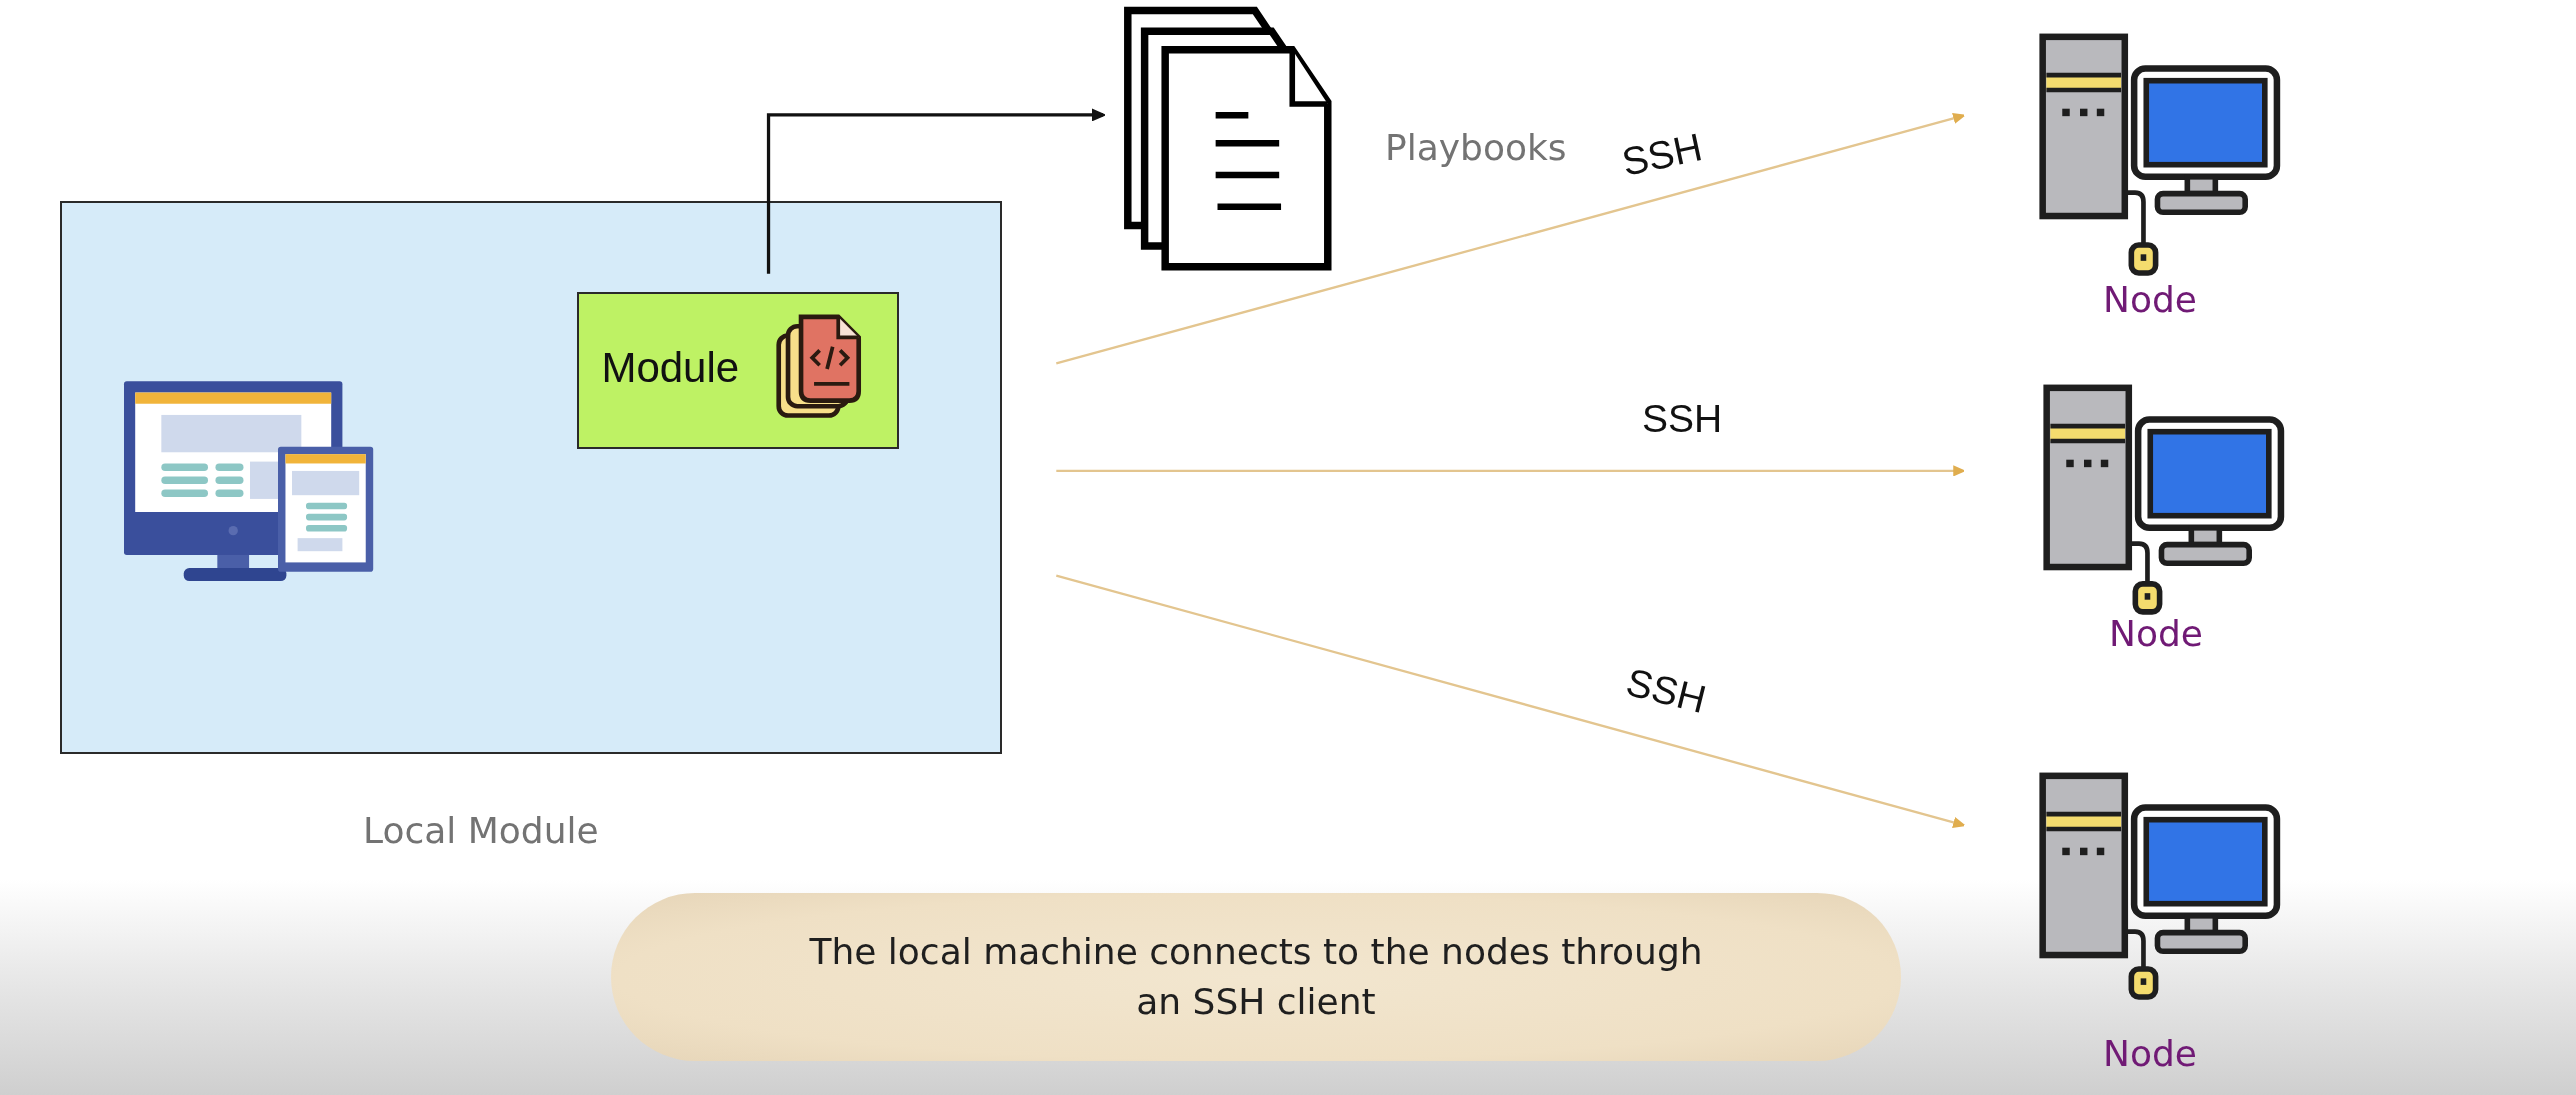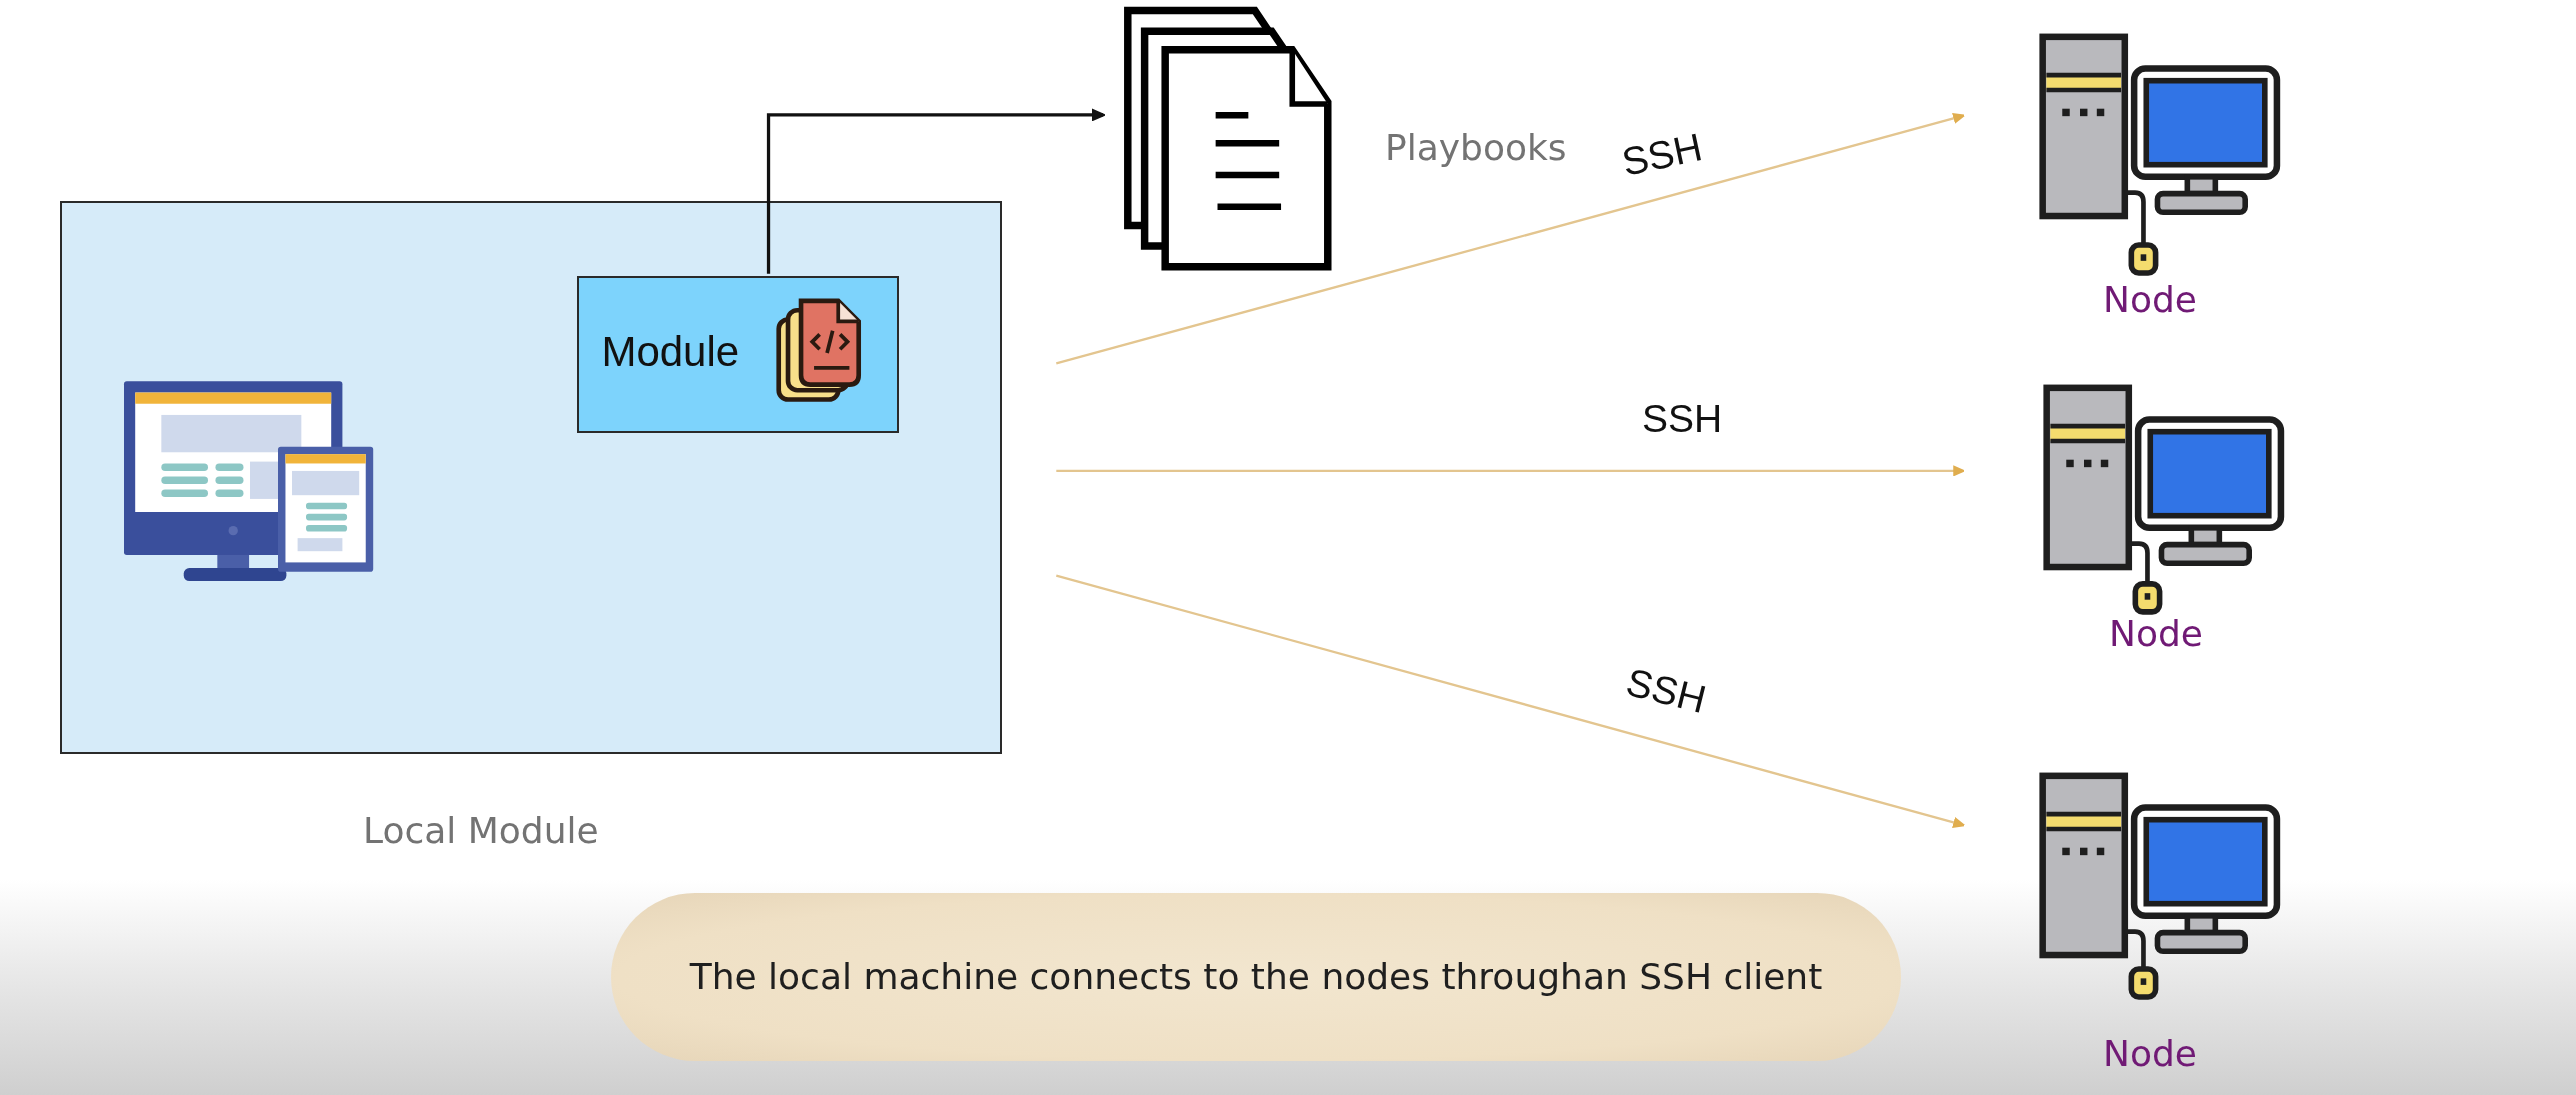--- a/index.html
+++ b/index.html
@@ -7,40 +7,40 @@
       width: 2576px; height: 1095px; overflow: hidden; position: relative;
       background: linear-gradient(to bottom, #ffffff 0px, #ffffff 879px, #e9e9e9 972px, #cfcfcf 1095px);
       font-family: "DejaVu Sans", sans-serif;
     }
     .abs { position: absolute; }
     #local-machine-box {
       left: 60px; top: 201px; width: 942px; height: 553px;
       background: #d6ebf9; border: 2.8px solid #2a2a2a; box-sizing: border-box;
     }
     .component-box {
-      position: absolute; background: #7dd3fc; border: 2.8px solid #2a2a2a; box-sizing: border-box;
-      display: flex; align-items: center;
+      position: absolute; background: #bef264; border: 2.8px solid #2a2a2a; box-sizing: border-box;
+      display: flex; align-items: center; margin-top: 16px;
     }
     #module-box { left: 578px; top: 277px; width: 322px; height: 157px; }
     #inventory-box { left: 578px; top: 532px; width: 322px; height: 155px; }
     .box-label { font-family: "Liberation Sans", sans-serif; font-size: 42px; color: #111; }
     #module-label { position: absolute; left: 22.4px; top: 50px; }
     #inventory-label { position: absolute; left: 9.3px; top: 52px; }
     .plain-label { font-family: "DejaVu Sans", sans-serif; color: #737373; }
     #local-machine-label { left: 363px; top: 810px; font-size: 36px; }
     #playbooks-label { left: 1385px; top: 127px; font-size: 36px; }
     .ssh-label { font-family: "Liberation Sans", sans-serif; font-size: 39px; color: #111; }
     #ssh-label-1 { left: 1622px; top: 133px; transform: rotate(-12deg); }
     #ssh-label-2 { left: 1642px; top: 397px; }
     #ssh-label-3 { left: 1626px; top: 669px; transform: rotate(14deg); }
     .node-label { font-family: "DejaVu Sans", sans-serif; font-size: 36px; color: #701a75; }
     #caption-pill {
       left: 611px; top: 893px; width: 1290px; height: 168px; border-radius: 84px;
       background: radial-gradient(ellipse at center, #f2e6cf 0%, #efe0c5 70%, #e6d5b8 100%);
-      display: flex; flex-direction: row; align-items: center; justify-content: center;
+      display: flex; flex-direction: column; align-items: center; justify-content: center;
       filter: blur(0.4px);
     }
     .caption-line { font-family: "DejaVu Sans", sans-serif; font-size: 36px; color: #1f1f1f; line-height: 50px; }
     svg { position: absolute; overflow: visible; }
   </style>
 </head>
 <body>
 
 <div id="local-machine-box" class="abs">
 

